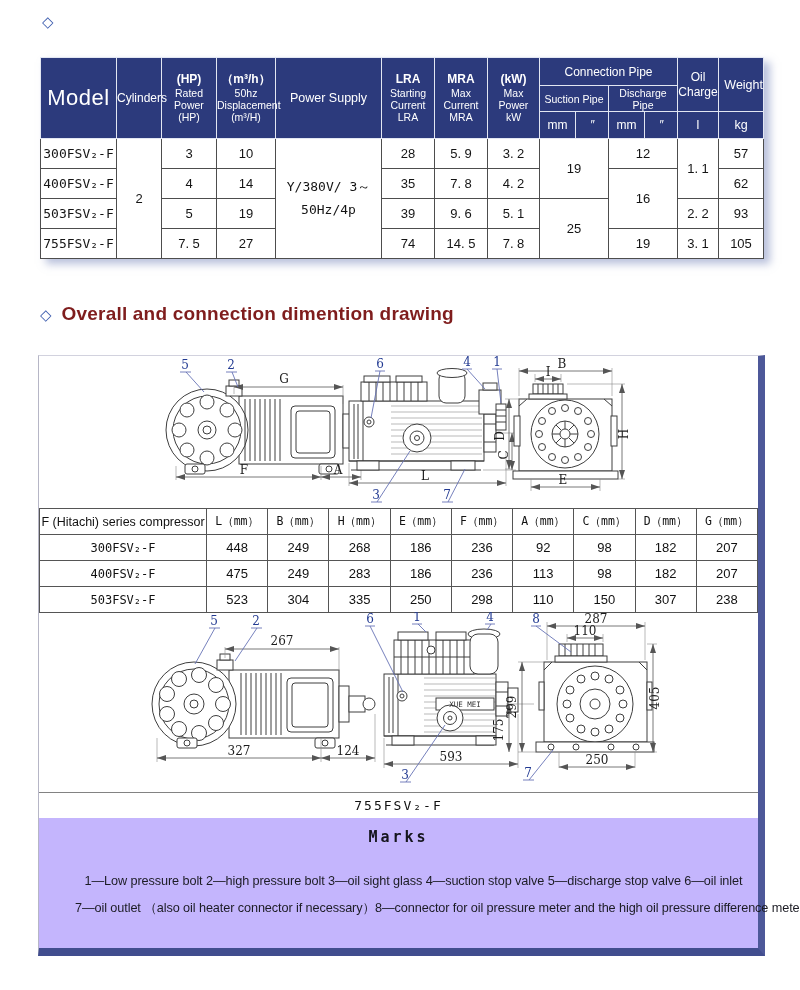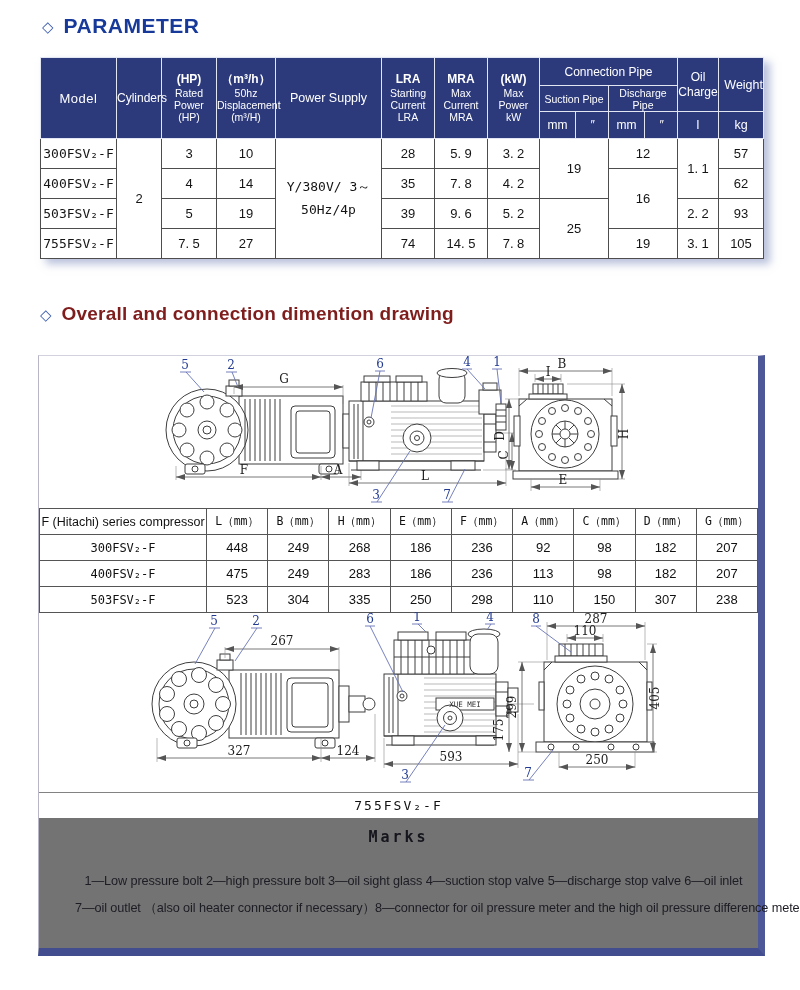--- a/index.html
+++ b/index.html
@@ -18,21 +18,21 @@
   
   #ptable{position:absolute;left:40px;top:57px;width:723px;border-collapse:collapse;
     table-layout:fixed;box-shadow:6px 5px 8px rgba(115,132,185,.5);}
   #ptable th{background:#2c3a7c;color:#fff;border:1px solid #e2e6f2;font-weight:normal;padding:0;}
   #ptable td{border:1px solid #4d4d4d;background:#fff;text-align:center;
     font-size:13px;color:#141414;padding:0;}
   #ptable thead tr:nth-child(1){height:28px;}
   #ptable thead tr:nth-child(2){height:26px;}
   #ptable thead tr:nth-child(3){height:27px;}
   #ptable tbody tr{height:30px;}
-  .h-model{font-size:13px;letter-spacing:.5px;}
+  .h-model{font-size:22px;letter-spacing:.5px;}
   .h-cyl{font-size:12px;margin-left:44px;}
   .h-power{font-size:12.5px;}
   .h-conn{font-size:12px;}
   .h-sub{font-size:10.5px;}
   .h-mm{font-size:12px;font-weight:bold;}
   .h-in{font-size:12px;font-weight:bold;font-style:italic;}
   .h-oil{font-size:12px;white-space:pre-line;line-height:1.2;}
   .h-wt{font-size:12.5px;text-align:right;}
   .h-unit{font-size:12.5px;font-weight:bold;}
   .stack .t{display:block;font-size:12px;font-weight:bold;line-height:1.2;}
@@ -55,42 +55,41 @@
   #dtable th{font-weight:normal;margin-left:25px;}
   .d-corner{font-size:12.5px;}
   .d-colh{font-family:"DejaVu Sans Mono",monospace;font-size:11.5px;}
   #dtable td.model{font-size:12px;}
   #dtable td.val{font-size:13px;}
 
   
   #caption{position:absolute;left:0;top:436px;width:719px;height:26px;border-top:1px solid #828282;
     text-align:center;font-family:"DejaVu Sans Mono",monospace;font-size:13px;color:#111;
     letter-spacing:2px;padding-top:5px;box-sizing:border-box;}
-  #marks{position:absolute;left:0;top:462px;width:719px;height:130px;background:#737373;}
+  #marks{position:absolute;left:0;top:462px;width:719px;height:130px;background:#c4b5fd;}
   #marks .mtitle{text-align:center;margin-top:10px;font-family:"DejaVu Sans Mono",monospace;
     font-size:15px;font-weight:bold;letter-spacing:3px;color:#15151d;}
   #marks .mlines{margin:22px 6px 0 36px;}
   #marks .mline{font-size:12.7px;color:#1c1c24;line-height:27px;white-space:nowrap;letter-spacing:-.1px;text-align:center;}
 
   
   .d-ln{stroke:#3e3e3e;stroke-width:1;fill:none;}
   .d-fw{stroke:#3e3e3e;stroke-width:1;fill:#fff;}
   .d-thin{stroke:#8a8a8a;stroke-width:.6;fill:none;}
   .d-dim{stroke:#555;stroke-width:.8;fill:none;}
   .d-lead{stroke:#6673b5;stroke-width:.9;fill:none;}
   .d-ct{font:12px "DejaVu Serif",serif;fill:#223a92;text-anchor:middle;}
   .d-dt{font:12px "DejaVu Serif",serif;fill:#1c1c1c;text-anchor:middle;}
   .d-bt{font:7.5px "DejaVu Sans Mono",monospace;fill:#333;text-anchor:middle;}
 </style>
 </head>
 <body>
 
 <div class="sec-head" id="h1">
   <span class="dia">◇</span>
-  <span class="txt">PARAMETER</span>
 </div>
 
 <table id="ptable">
   <colgroup>
     <col style="width:76px">
       <col style="width:45px">
       <col style="width:55px">
       <col style="width:59px">
     <col style="width:106px">
       <col style="width:53px">
@@ -181,21 +180,21 @@
       <td>4. 2</td>
       <td colspan="2" rowspan="2">16</td>
       <td>62</td>
     </tr>
     <tr>
       <td class="model">503FSV₂-F</td>
       <td>5</td>
       <td>19</td>
       <td>39</td>
       <td>9. 6</td>
-      <td>5. 2</td>
+      <td>5. 1</td>
       <td colspan="2" rowspan="2">25</td>
       <td>2. 2</td>
       <td>93</td>
     </tr>
     <tr>
       <td class="model">755FSV₂-F</td>
       <td>7. 5</td>
       <td>27</td>
       <td>74</td>
       <td>14. 5</td>

